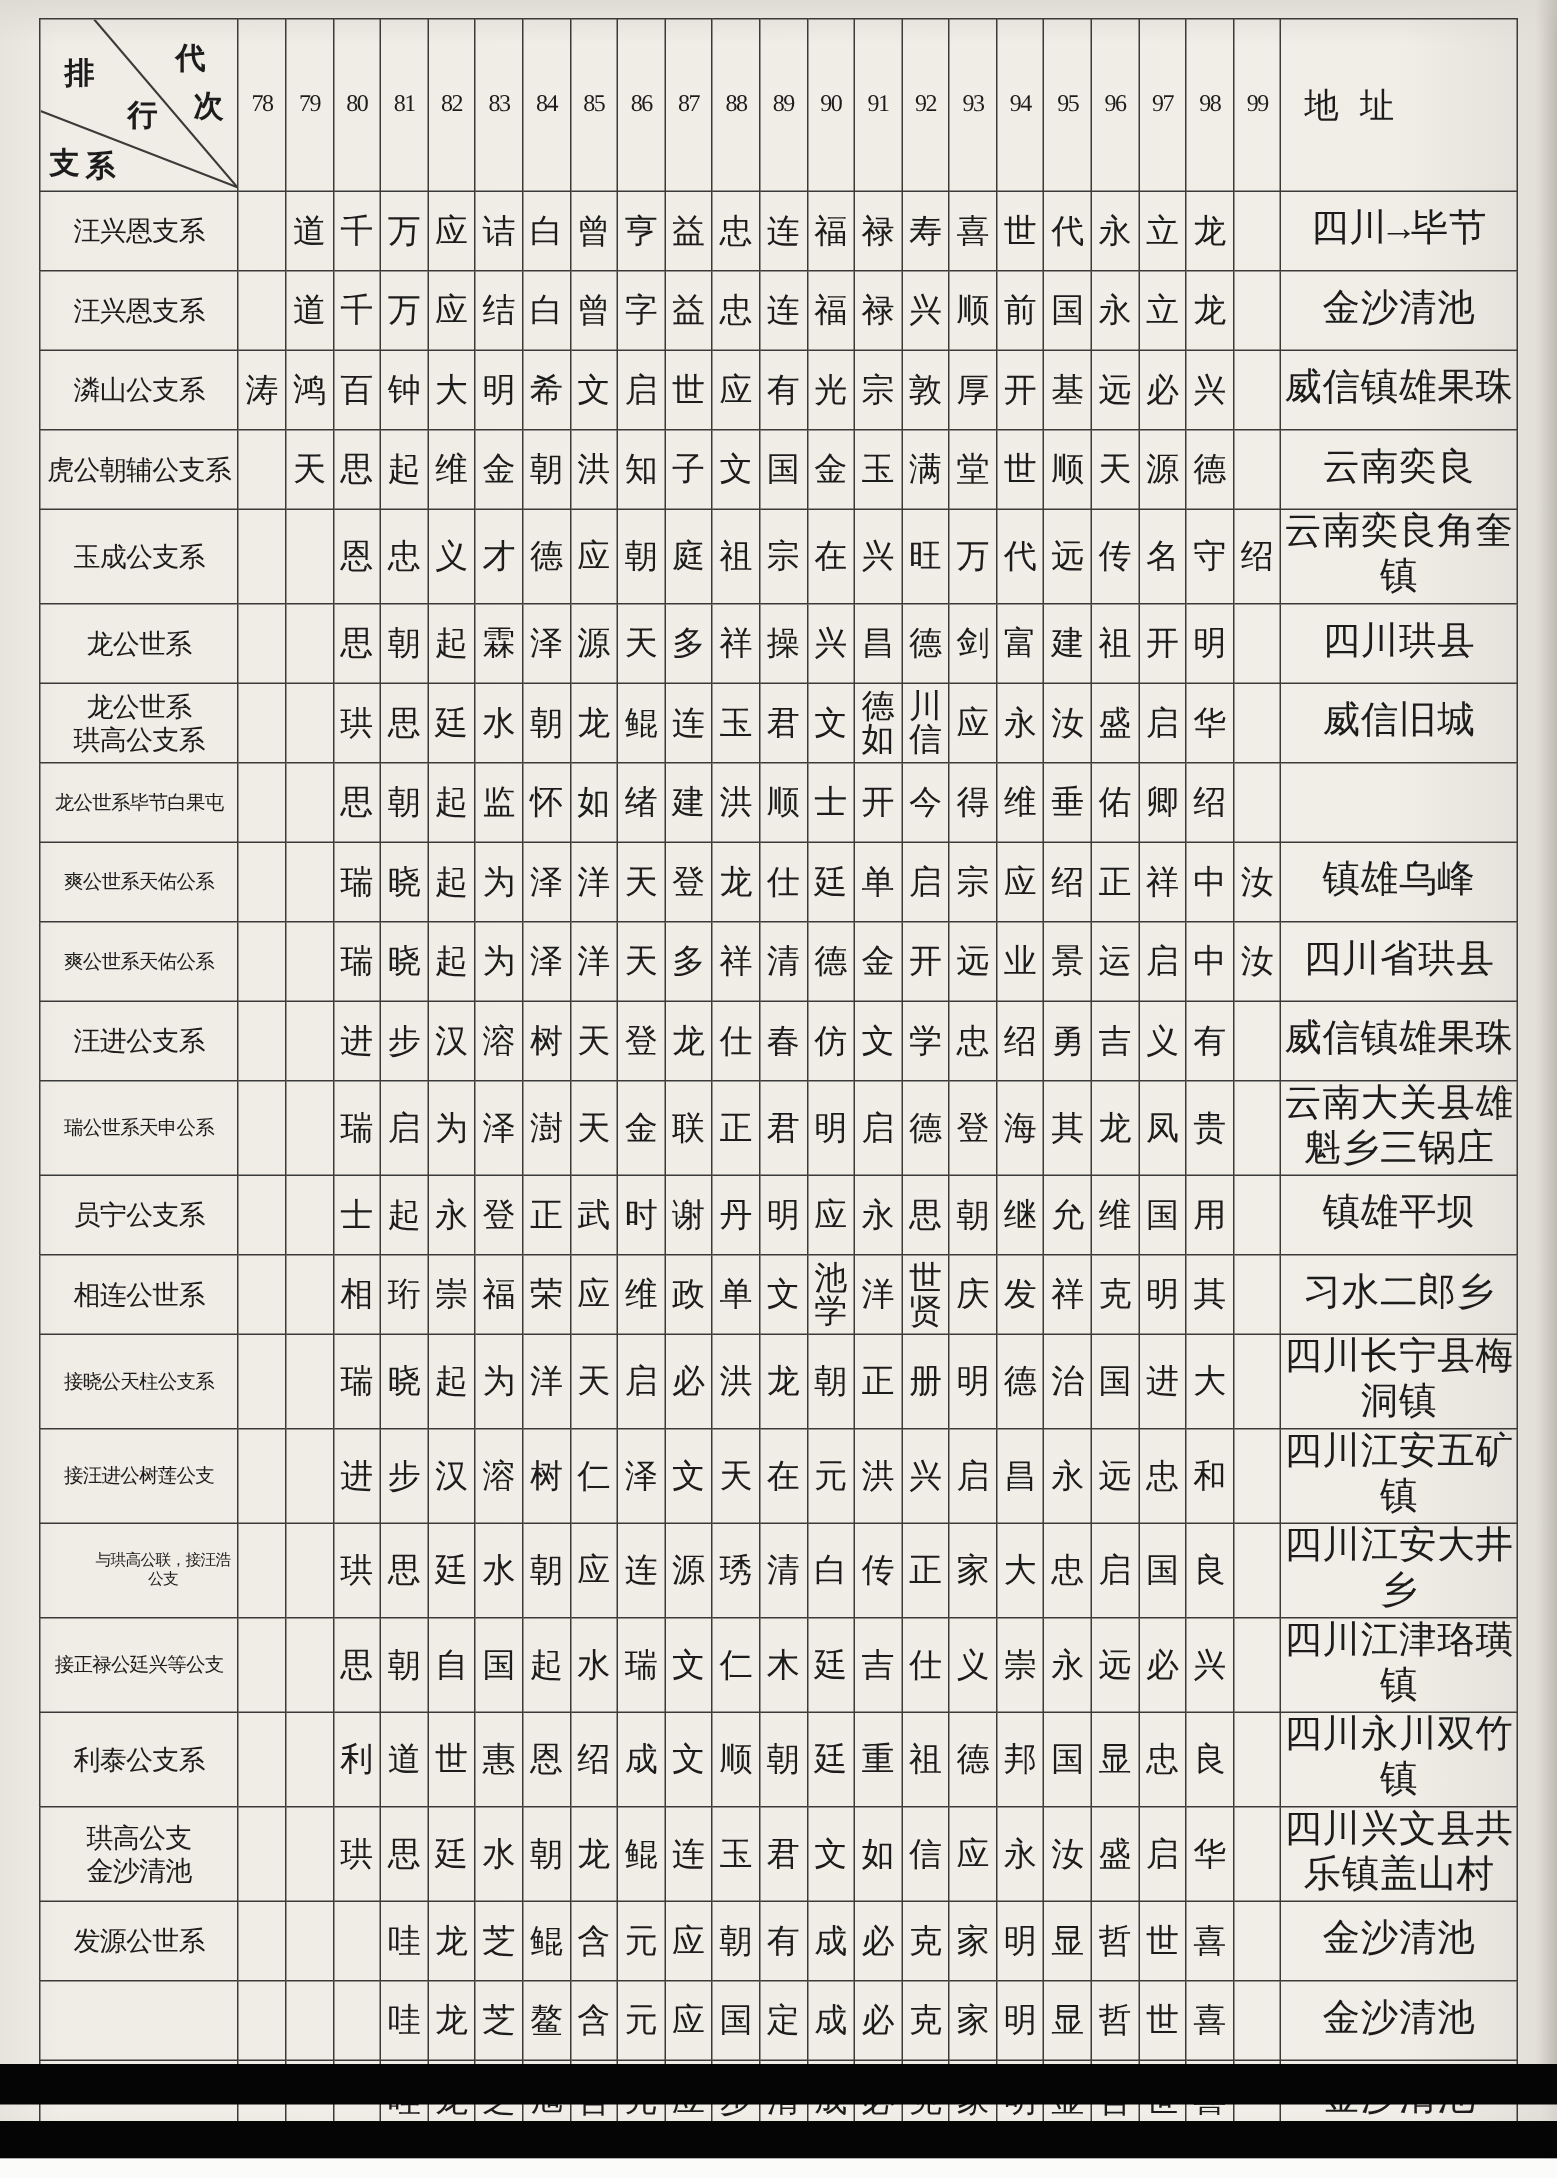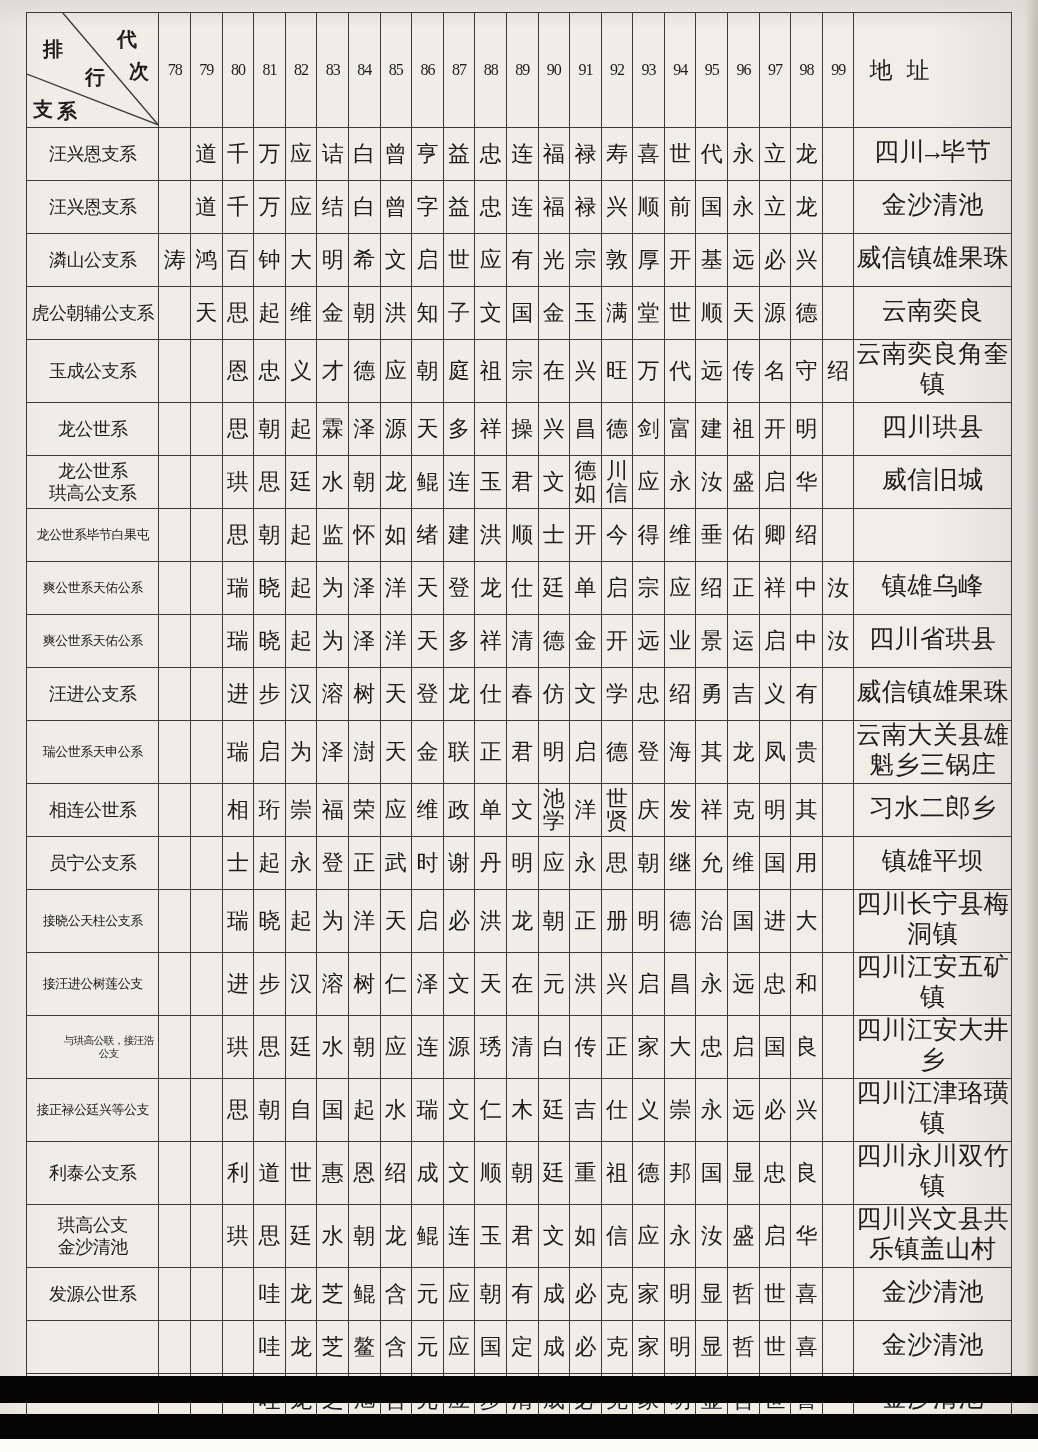--- a/index.html
+++ b/index.html
@@ -445,48 +445,20 @@
         <td class="gcell">海</td>
         <td class="gcell">其</td>
         <td class="gcell">龙</td>
         <td class="gcell">凤</td>
         <td class="gcell">贵</td>
         <td class="gcell"></td>
         <td class="acell">云南大关县雄魁乡三锅庄</td>
       </tr>
       <tr>
         <td class="branch">
-          <div>相连公世系</div>
-        </td>
-        <td class="gcell"></td>
-        <td class="gcell"></td>
-        <td class="gcell">相</td>
-        <td class="gcell">珩</td>
-        <td class="gcell">崇</td>
-        <td class="gcell">福</td>
-        <td class="gcell">荣</td>
-        <td class="gcell">应</td>
-        <td class="gcell">维</td>
-        <td class="gcell">政</td>
-        <td class="gcell">单</td>
-        <td class="gcell">文</td>
-        <td class="gcell">池学</td>
-        <td class="gcell">洋</td>
-        <td class="gcell">世贤</td>
-        <td class="gcell">庆</td>
-        <td class="gcell">发</td>
-        <td class="gcell">祥</td>
-        <td class="gcell">克</td>
-        <td class="gcell">明</td>
-        <td class="gcell">其</td>
-        <td class="gcell"></td>
-        <td class="acell">习水二郎乡</td>
-      </tr>
-      <tr>
-        <td class="branch">
           <div>员宁公支系</div>
         </td>
         <td class="gcell"></td>
         <td class="gcell"></td>
         <td class="gcell">士</td>
         <td class="gcell">起</td>
         <td class="gcell">永</td>
         <td class="gcell">登</td>
         <td class="gcell">正</td>
         <td class="gcell">武</td>
@@ -498,20 +470,48 @@
         <td class="gcell">永</td>
         <td class="gcell">思</td>
         <td class="gcell">朝</td>
         <td class="gcell">继</td>
         <td class="gcell">允</td>
         <td class="gcell">维</td>
         <td class="gcell">国</td>
         <td class="gcell">用</td>
         <td class="gcell"></td>
         <td class="acell">镇雄平坝</td>
+      </tr>
+      <tr>
+        <td class="branch">
+          <div>相连公世系</div>
+        </td>
+        <td class="gcell"></td>
+        <td class="gcell"></td>
+        <td class="gcell">相</td>
+        <td class="gcell">珩</td>
+        <td class="gcell">崇</td>
+        <td class="gcell">福</td>
+        <td class="gcell">荣</td>
+        <td class="gcell">应</td>
+        <td class="gcell">维</td>
+        <td class="gcell">政</td>
+        <td class="gcell">单</td>
+        <td class="gcell">文</td>
+        <td class="gcell">池学</td>
+        <td class="gcell">洋</td>
+        <td class="gcell">世贤</td>
+        <td class="gcell">庆</td>
+        <td class="gcell">发</td>
+        <td class="gcell">祥</td>
+        <td class="gcell">克</td>
+        <td class="gcell">明</td>
+        <td class="gcell">其</td>
+        <td class="gcell"></td>
+        <td class="acell">习水二郎乡</td>
       </tr>
       <tr>
         <td class="branch m">
           <div>接晓公天柱公支系</div>
         </td>
         <td class="gcell"></td>
         <td class="gcell"></td>
         <td class="gcell">瑞</td>
         <td class="gcell">晓</td>
         <td class="gcell">起</td>

